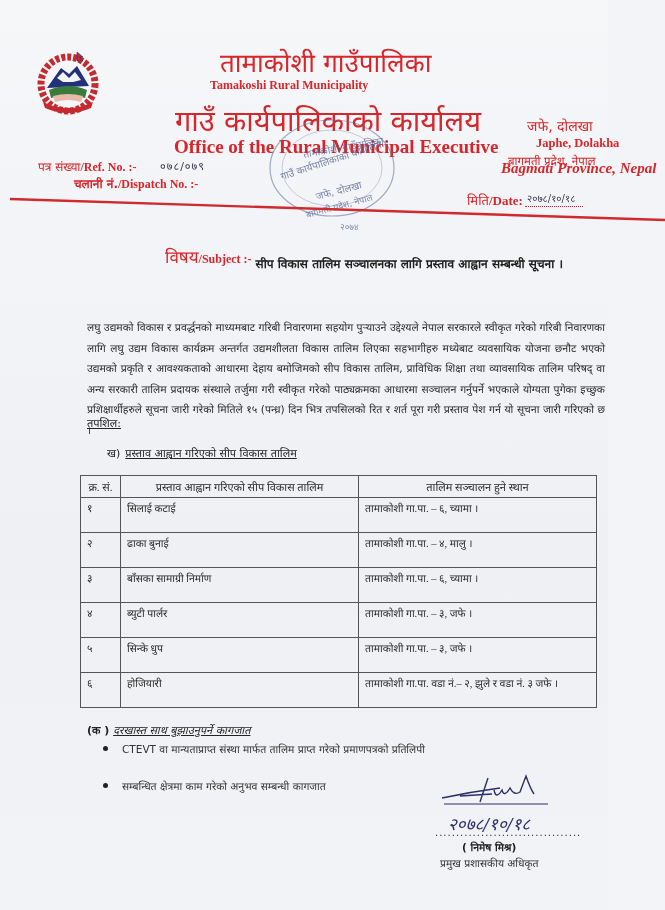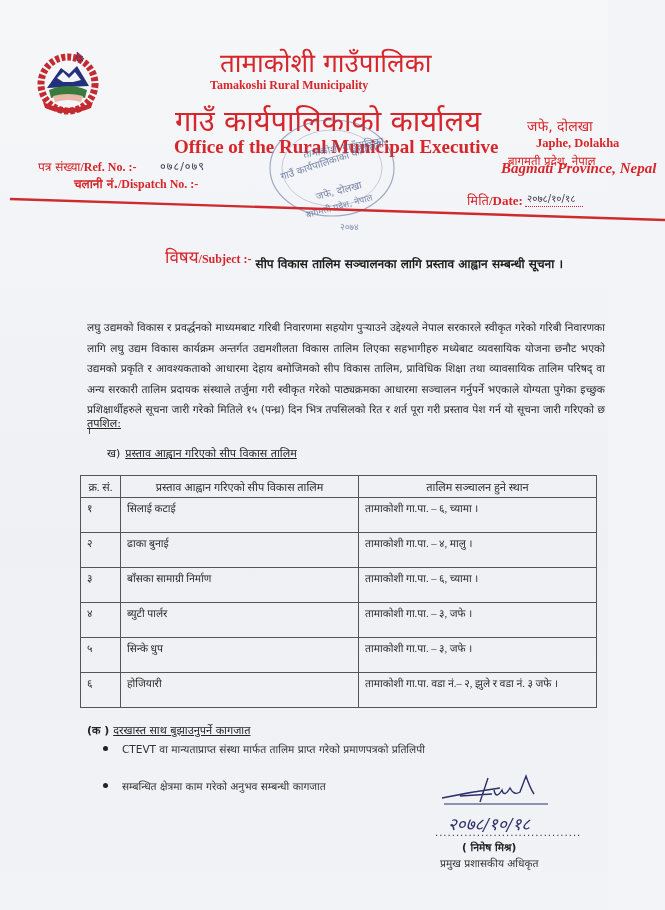--- a/index.html
+++ b/index.html
@@ -70,21 +70,21 @@
   }
   table.trainings th, table.trainings td {
     border: 1px solid #555; padding: 0 6px; vertical-align: top; font-family: Liberation Serif, serif;
   }
   table.trainings th { height: 21px; font-weight: normal; font-size: 11px; vertical-align: middle; }
   table.trainings td { height: 31px; padding-top: 3px; }
   table.trainings col.c1 { width: 40px; }
   table.trainings col.c2 { width: 238px; }
 
   .docs-head { left: 87px; top: 722px; font-size: 11px; color: #222; font-weight: bold; }
-  .docs-head .u { text-decoration: underline; font-weight: normal; }
+  .docs-head .u { text-decoration: underline; font-weight: normal; font-style: italic; }
   .bullet { left: 103px; font-size: 10.5px; color: #333; }
   .bullet .dot { display: inline-block; width: 5px; height: 5px; border-radius: 50%; background: #222; margin-right: 14px; position: relative; top: -2px; }
   .b1 { top: 742px; }
   .b2 { top: 763px; margin-top: 16px; }
 
   .note { left: 80px; top: 795px; font-size: 13px; font-weight: bold; color: #1e1e1e; }
 
   
   .sig { position: absolute; left: 430px; top: 770px; width: 140px; height: 75px; }
   .sig-dots { left: 435px; top: 827px; font-size: 10px; color: #333; letter-spacing: 1px; }

